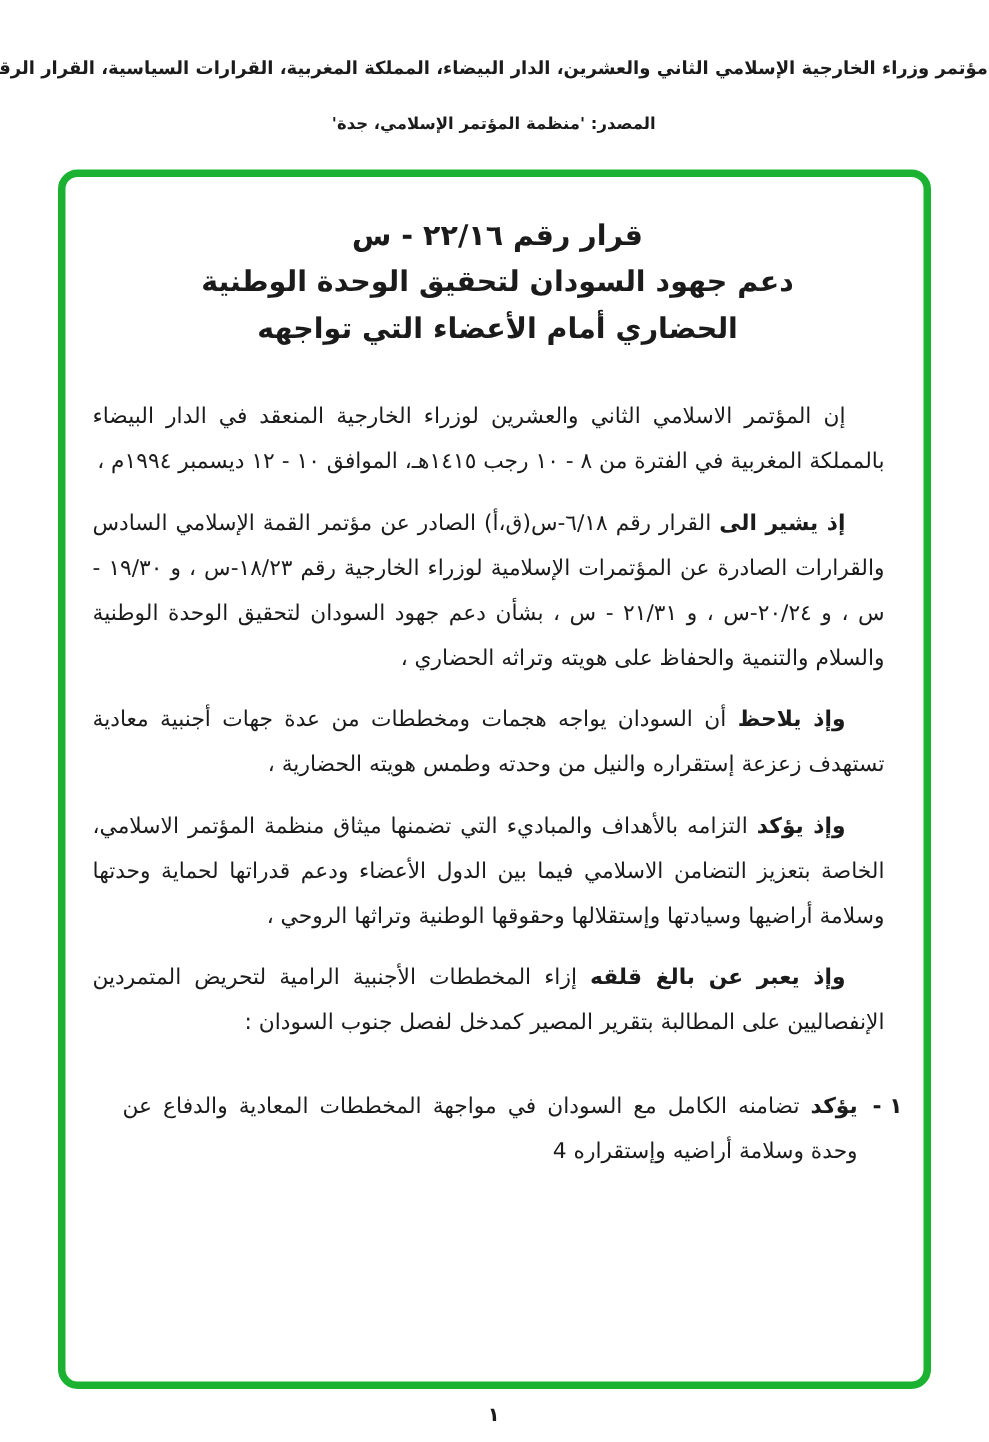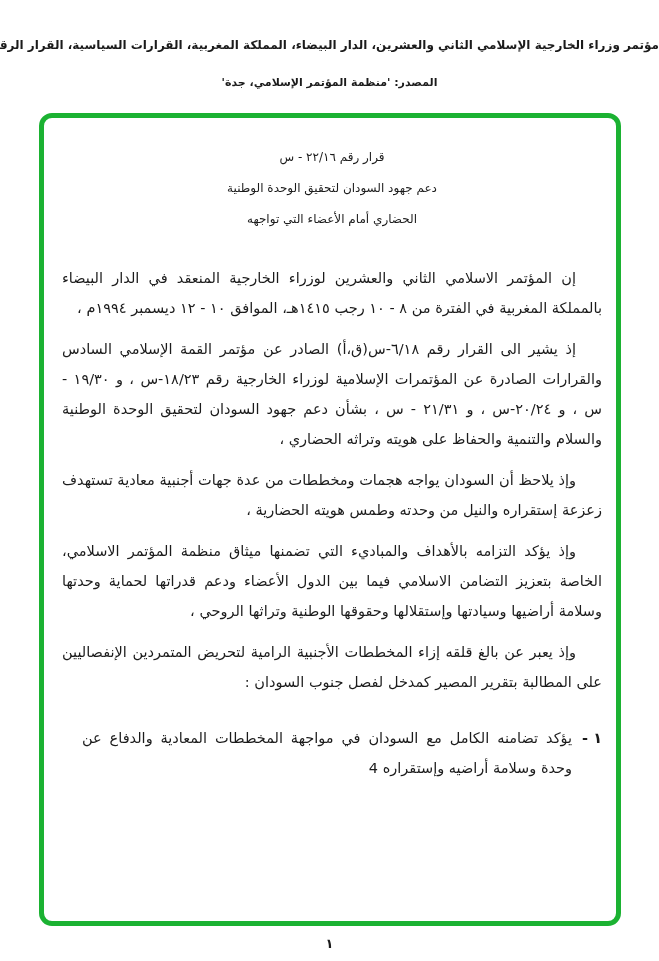--- a/index.html
+++ b/index.html
@@ -39,34 +39,34 @@
     box-sizing: border-box;
     margin: 24px 38px 0 39px;
     width: 582px;
     min-height: 813px;
     border: 5px solid #1bb232;
     border-radius: 13px;
     padding: 16px 14px 12px 18px;
   }
   .title-block {
     text-align: center;
-    font-weight: normal;
-    font-size: 12px;
+    font-weight: bold;
+    font-size: 19px;
     line-height: 31px;
     margin: 8px 0 28px 0;
   }
   p.body {
     font-size: 14.5px;
     line-height: 30px;
     text-align: justify;
     text-indent: 26px;
-    margin: 0 0 11px 0;
+    margin: 0 12px 11px 0;
   }
   .lead {
-    font-weight: normal;
+    font-weight: bold;
   }
   .item {
     display: flex;
     gap: 10px;
     margin-top: 26px;
     font-size: 14.5px;
     line-height: 30px;
   }
   .item-num {
     font-weight: bold;

